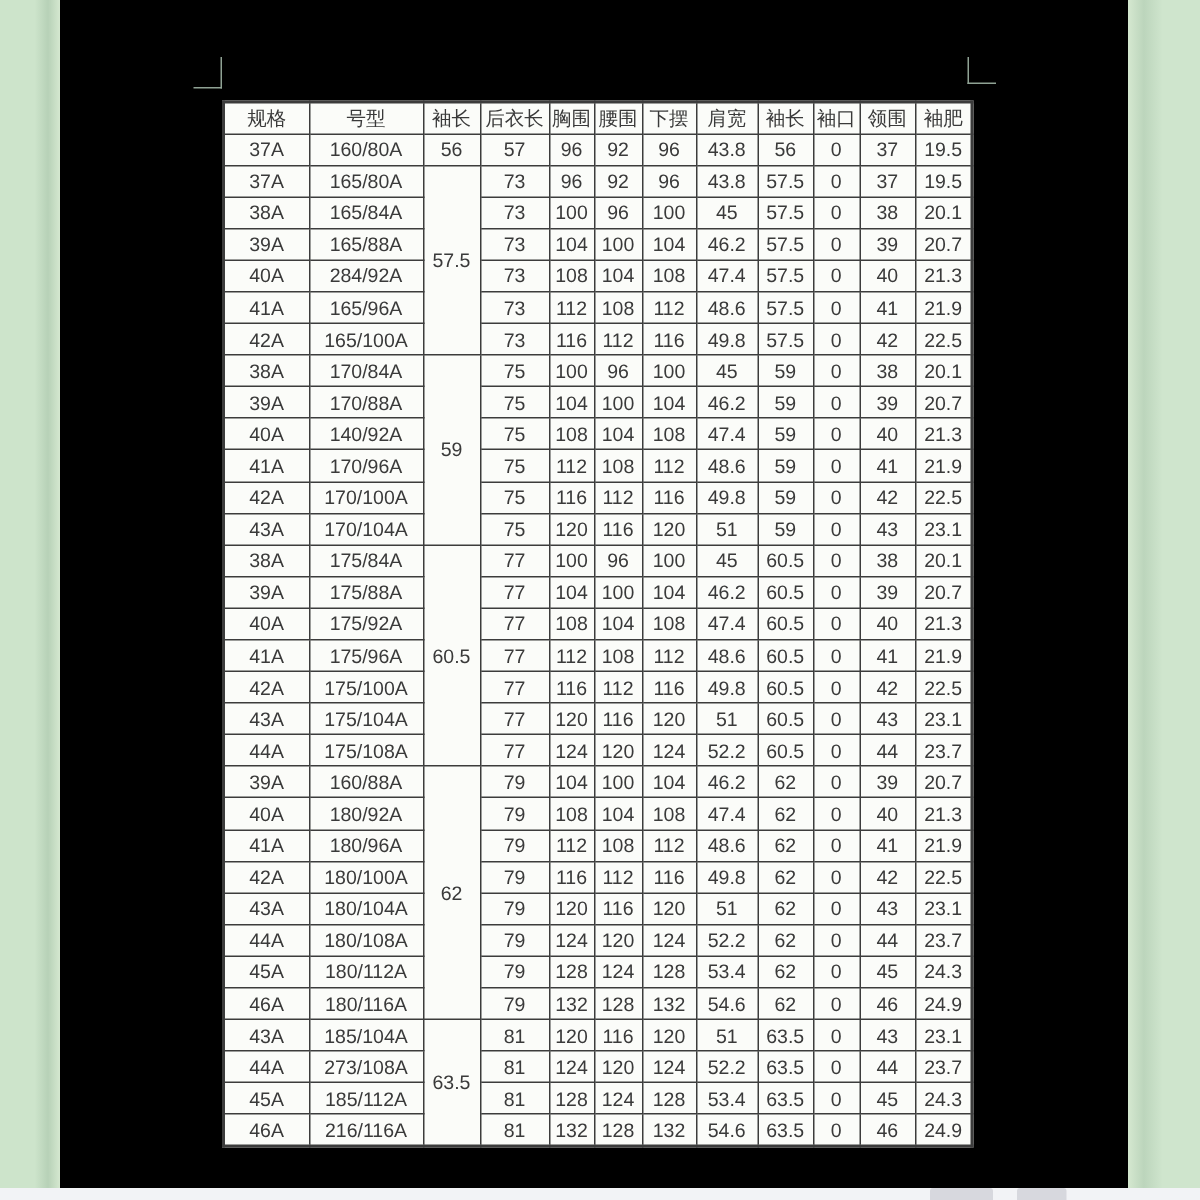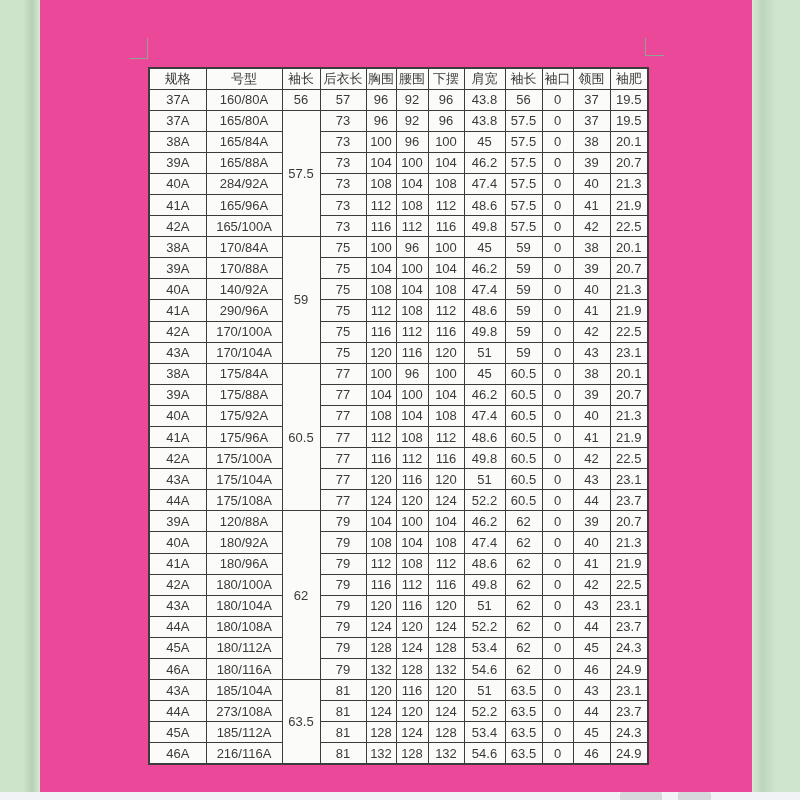--- a/index.html
+++ b/index.html
@@ -1,19 +1,19 @@
 <!DOCTYPE html>
 <html><head>
 <meta charset="utf-8">
 <style>
   html,body{margin:0;padding:0;}
   body{font-family:"Liberation Sans","DejaVu Sans",sans-serif;}
   .stage{
     position:relative;width:800px;height:800px;overflow:hidden;
-    background:#ec4899;
+    background:#000000;
   }
   .strip-left{
     position:absolute;left:0;top:0;width:40px;height:800px;
     background:linear-gradient(90deg,#cde4cb 0%,#cde4cb 58%,#b7d1b7 80%,#d5e8d0 100%);
   }
   .strip-right{
     position:absolute;left:752px;top:0;width:48px;height:800px;
     background:linear-gradient(90deg,#d5e8d0 0%,#bcd5bc 22%,#cfe5cd 48%,#cfe5cd 100%);
   }
   .crop-mark{position:absolute;}
@@ -213,21 +213,21 @@
           <td>104</td>
           <td>108</td>
           <td>47.4</td>
           <td>59</td>
           <td>0</td>
           <td>40</td>
           <td>21.3</td>
         </tr>
         <tr>
           <td>41A</td>
-          <td>290/96A</td>
+          <td>170/96A</td>
           <td>75</td>
           <td>112</td>
           <td>108</td>
           <td>112</td>
           <td>48.6</td>
           <td>59</td>
           <td>0</td>
           <td>41</td>
           <td>21.9</td>
         </tr>
@@ -344,21 +344,21 @@
           <td>120</td>
           <td>124</td>
           <td>52.2</td>
           <td>60.5</td>
           <td>0</td>
           <td>44</td>
           <td>23.7</td>
         </tr>
         <tr>
           <td>39A</td>
-          <td>120/88A</td>
+          <td>160/88A</td>
           <td rowspan="8">62</td>
           <td>79</td>
           <td>104</td>
           <td>100</td>
           <td>104</td>
           <td>46.2</td>
           <td>62</td>
           <td>0</td>
           <td>39</td>
           <td>20.7</td>

